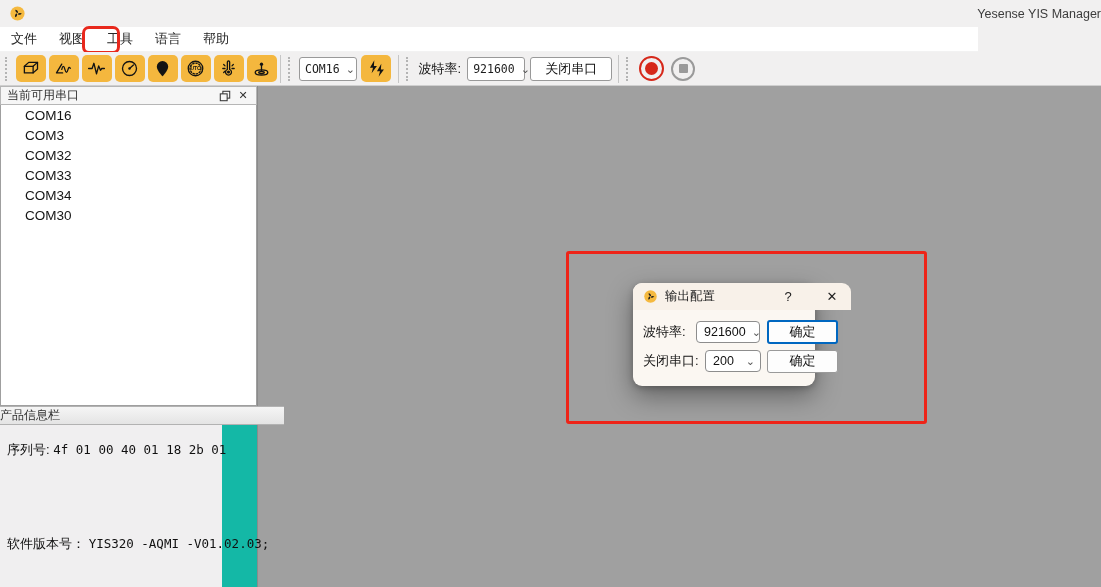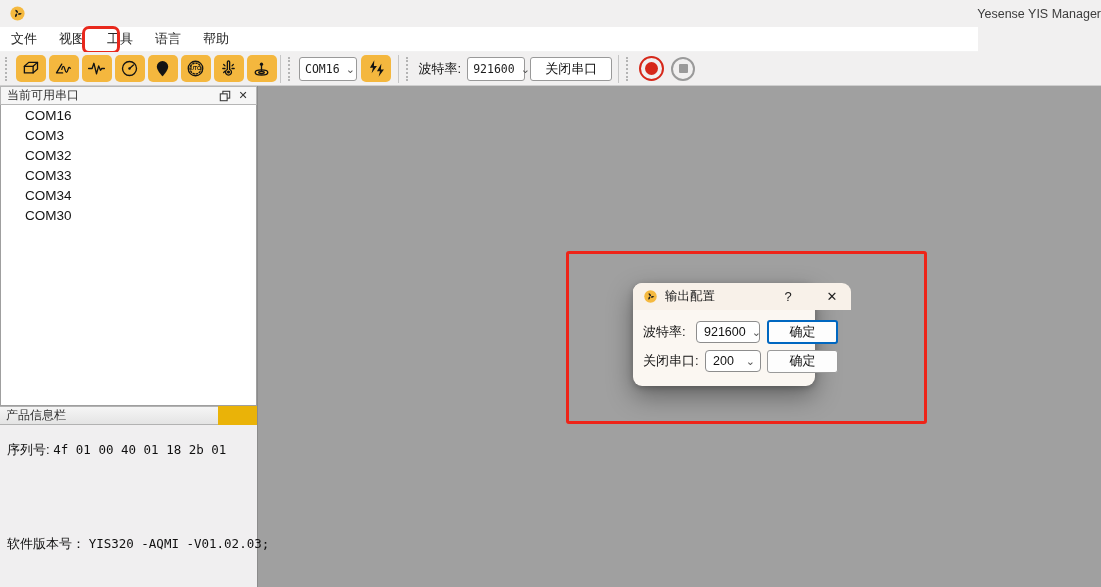--- a/index.html
+++ b/index.html
@@ -31,29 +31,29 @@
   .port-combo { width:58px; margin-left:2px; }
   .baud-combo { width:58px; }
   .tb-label { font-size:13px; color:#111; margin:0 6px 0 4px; }
   .push-btn { height:24px; background:#fff; border:1px solid #999; border-radius:3px; padding:0 14px; font-size:13px; color:#111; margin-left:5px; cursor:pointer; font-family:inherit; }
   .rec-btn { width:25px; height:25px; border:2px solid #d6281a; border-radius:50%; background:transparent; margin:0 4px; display:flex; align-items:center; justify-content:center; cursor:pointer; }
   .rec-btn .dot { width:13px; height:13px; border-radius:50%; background:#d6281a; }
   .stop-btn { width:24px; height:24px; border:2px solid #9a9a9a; border-radius:50%; background:transparent; margin:0 3px; display:flex; align-items:center; justify-content:center; cursor:pointer; }
   .stop-btn .sq { width:9px; height:9px; background:#9a9a9a; border-radius:1px; }
 
   
-  .dock { position:absolute; left:0; top:86px; width:257px; height:501px; background:#eab308; }
+  .dock { position:absolute; left:0; top:86px; width:257px; height:501px; background:#14b8a6; }
   .dock-header { position:absolute; left:0; top:0; width:257px; height:19px; background:#f6f6f6; border:1px solid #b6b6b6; display:flex; align-items:center; padding:0 4px 0 6px; }
   .dock-title { font-size:12px; color:#2e2e2e; flex:1; }
   .dock-btn { width:18px; height:15px; border:none; background:transparent; display:flex; align-items:center; justify-content:center; cursor:pointer; color:#333; font-size:11px; padding:0; }
   .port-list { position:absolute; left:0; top:19px; width:257px; height:301px; background:#ffffff; border:1px solid #9f9f9f; border-top:none; overflow:hidden; }
   .port-item { padding:2.5px 4px 2.5px 24px; font-size:13.5px; color:#141414; cursor:default; }
-  .info-header { position:absolute; left:0; top:320px; width:218px; height:19px; background:linear-gradient(#f5f5f5,#e4e4e4); border-top:1px solid #b2b2b2; border-bottom:1px solid #b2b2b2; display:flex; align-items:center; padding-left:6px; }
+  .info-header { position:absolute; left:0; top:320px; width:284px; height:19px; background:linear-gradient(#f5f5f5,#e4e4e4); border-top:1px solid #b2b2b2; border-bottom:1px solid #b2b2b2; display:flex; align-items:center; padding-left:0; }
   .info-title { font-size:12px; color:#2e2e2e; }
-  .info-body { position:absolute; left:0; top:339px; width:257px; height:162px; background:#f0eff0; }
+  .info-body { position:absolute; left:0; top:339px; width:222px; height:162px; background:#f0eff0; }
   .info-row { position:absolute; left:7px; white-space:nowrap; font-size:13px; color:#111; }
   .mono { font-family:"DejaVu Sans Mono","Liberation Mono",monospace; font-size:12.5px; }
 
   
   .canvas { position:absolute; left:257px; top:86px; width:844px; height:501px; background:#a0a0a0; border-left:1px solid #8b8b8b; }
 
   
   .dialog-annotation { position:absolute; left:566px; top:251px; width:361px; height:173px; border:3px solid #ee2418; border-radius:3px; pointer-events:none; z-index:5; }
 
   

